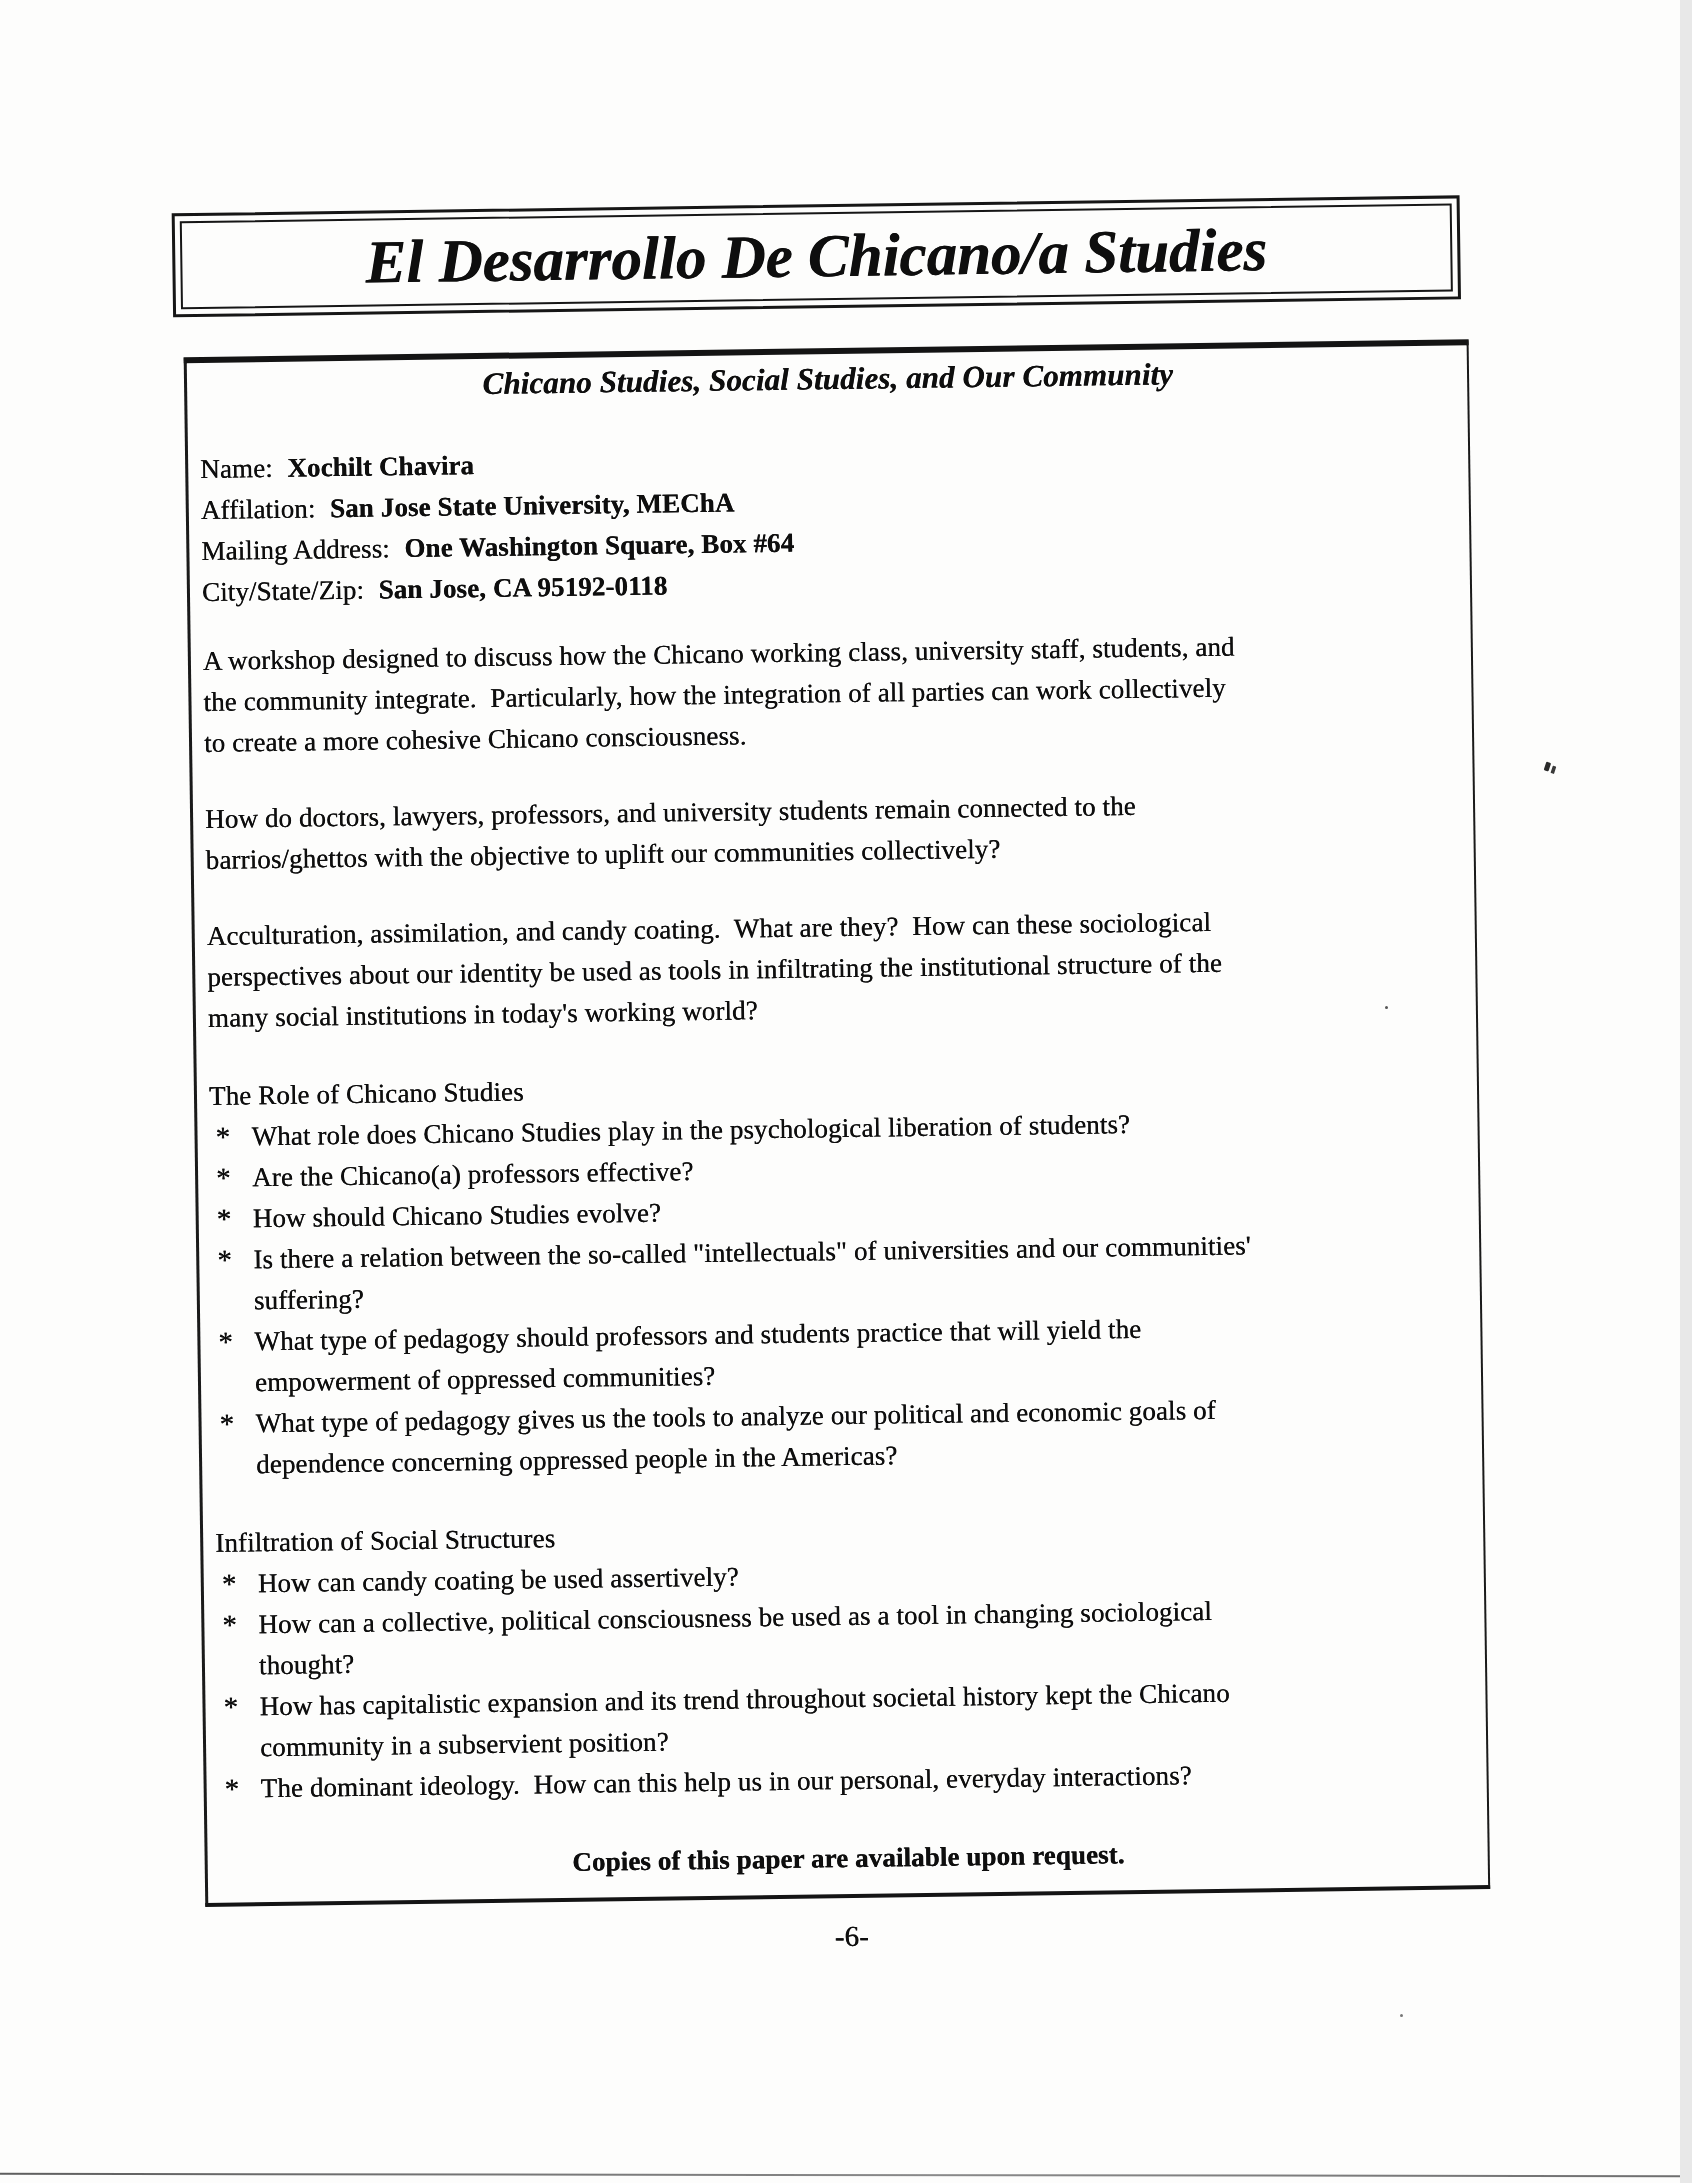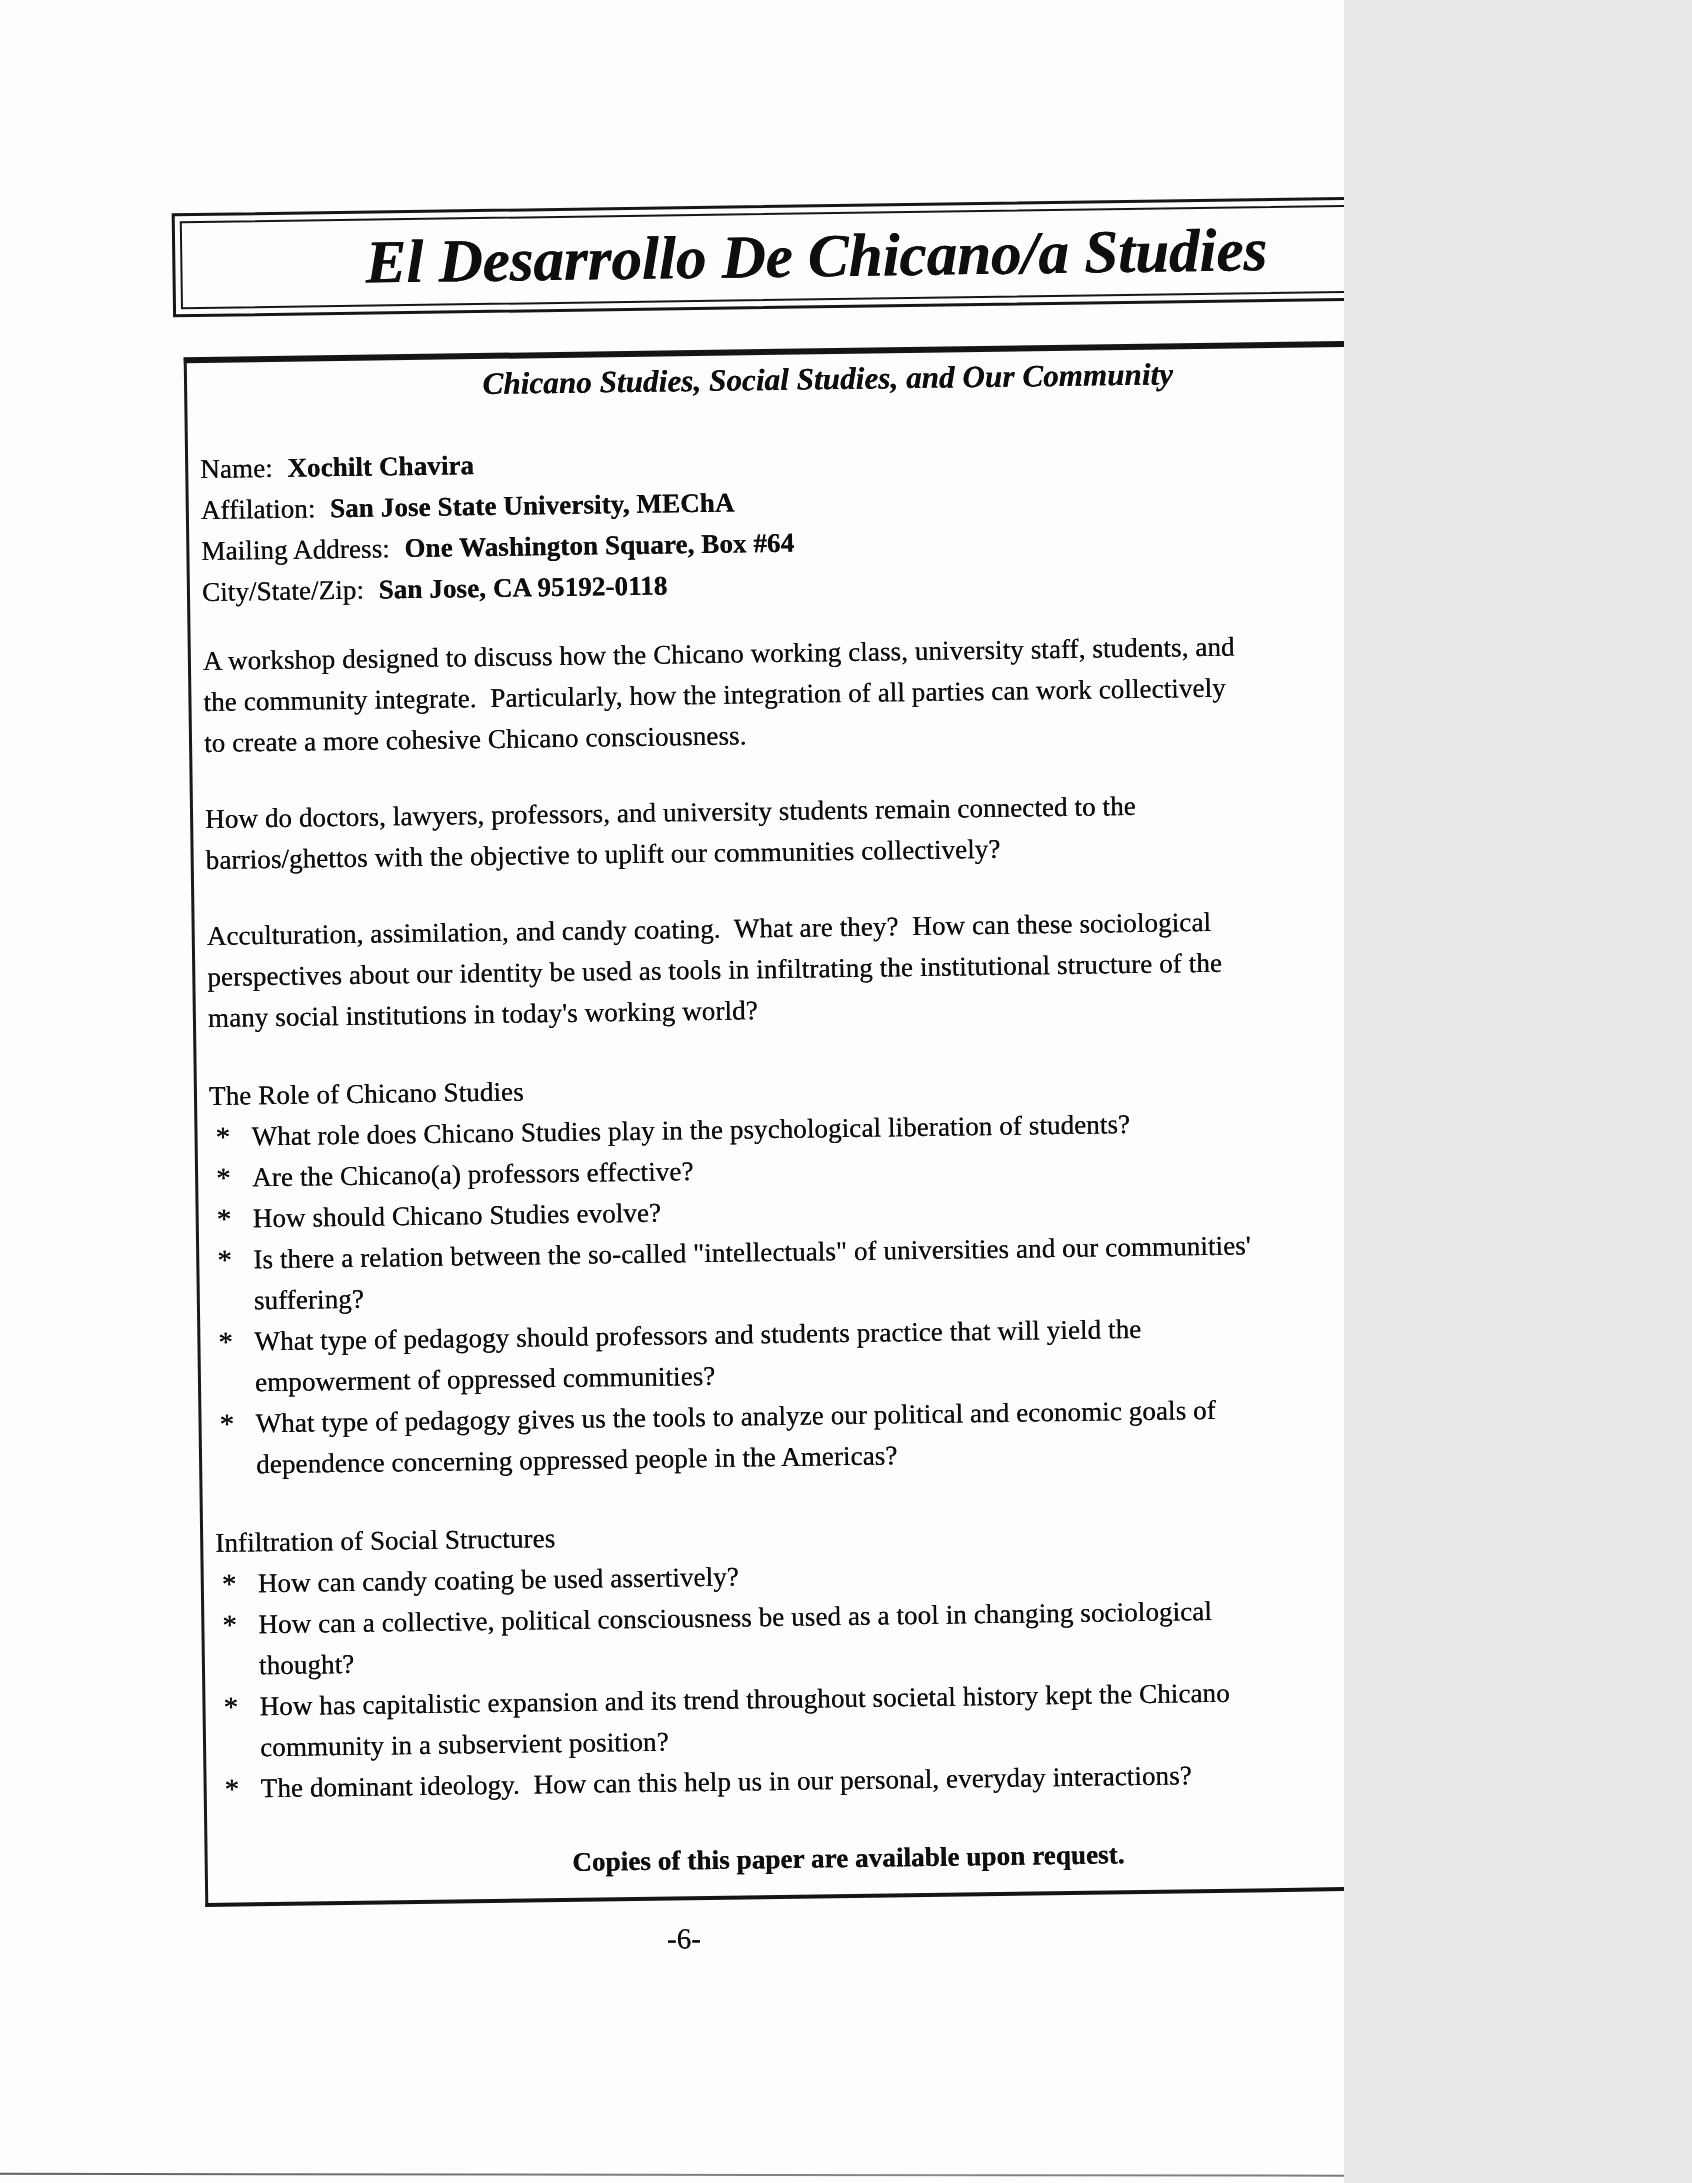--- a/index.html
+++ b/index.html
@@ -1,17 +1,17 @@
 <!DOCTYPE html>
 <html style="font-size:10.6px"><head>
 <meta charset="utf-8">
 <style>
   html,body{margin:0;padding:0;background:#e8e8e8;}
   .page{
-    position:relative;width:1344px;height:2183px;background:#fdfdfc;
+    position:relative;width:1680px;height:2183px;background:#fdfdfc;
     overflow:hidden;color:#0e0e0e;
     font-family:"Liberation Serif","DejaVu Serif",serif;
   }
   .rot{position:absolute;inset:0;transform:rotate(-0.8deg);transform-origin:846px 1092px;}
   .ink{text-shadow:0.3px 0 0 currentColor;letter-spacing:0.1px;}
 
   
   .title-outer{
     position:absolute;left:184px;top:204px;width:1288px;height:104px;
     border:3.3px solid #161616;box-sizing:border-box;background:#fdfdfc;

